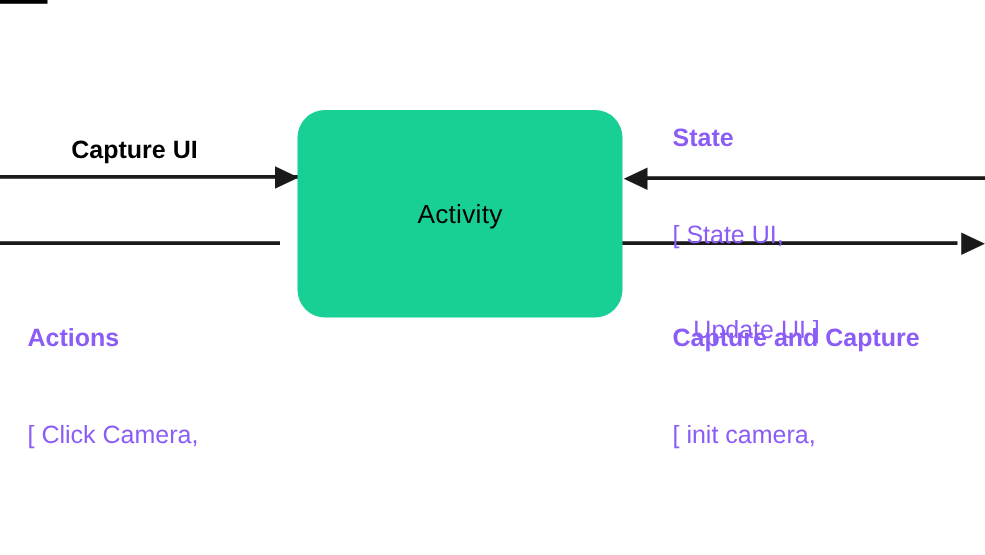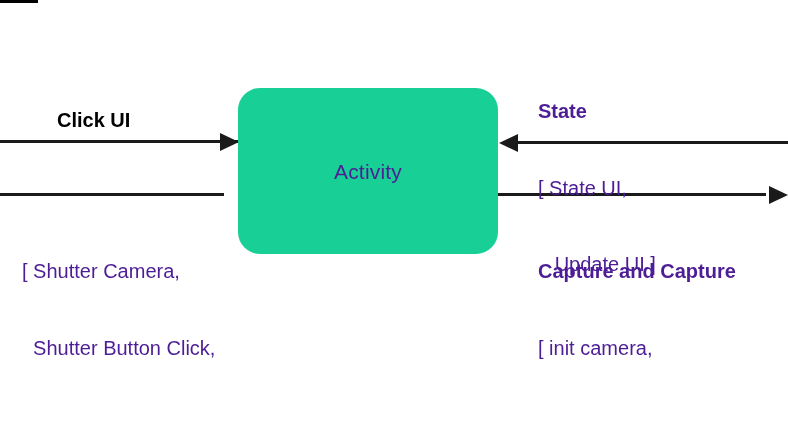--- a/index.html
+++ b/index.html
@@ -35,21 +35,21 @@
     top: 88px;
     width: 260px;
     height: 166px;
     background: #18d096;
     border-radius: 22px;
     display: flex;
     align-items: center;
     justify-content: center;
   }
   .node-label {
-    color: #4c1d95;
+    color: #000000;
     font-size: 21px;
     font-weight: 400;
     letter-spacing: 0.2px;
     line-height: 1;
     font-family: "Liberation Sans", sans-serif;
   }
 
   
   .line {
     position: absolute;
@@ -78,21 +78,21 @@
     border-right: 19px solid #1a1a1a;
   }
   .arrow-actions    { left: 220px; top: 132.5px; }
   .arrow-state      { left: 499px; top: 133.5px; }
   .arrow-operations { left: 769px; top: 185.5px; }
 
   
   .tblock {
     position: absolute;
     white-space: pre;
-    color: #4c1d95;
+    color: #8b5cf6;
     font-size: 20px;
     line-height: 25.5px;
     font-family: "Liberation Sans", sans-serif;
   }
   .tblock .hd {
     display: block;
     font-weight: 700;
   }
   .tblock .ln {
     display: block;
@@ -116,21 +116,21 @@
   .block-operations { left: 538px; top: 208px; }
 </style>
 </head>
 <body>
 
 <div id="canvas">
 
   <div class="crop-mark"></div>
 
   <div class="line line-update-ui"></div>
-  <div class="label-update-ui">Click UI</div>
+  <div class="label-update-ui">Capture UI</div>
 
   <div class="line line-actions"></div>
   <div class="arrow arrow-right arrow-actions"></div>
 
   <div class="line line-state"></div>
   <div class="arrow arrow-left arrow-state"></div>
 
   <div class="line line-operations"></div>
   <div class="arrow arrow-right arrow-operations"></div>
 
@@ -138,22 +138,22 @@
     <span class="node-label">Activity</span>
   </div>
 
   <div class="tblock block-state">
     <span class="hd">State</span>
     <span class="ln">[ State UI,</span>
     <span class="ln">   Update UI ]</span>
   </div>
 
   <div class="tblock block-actions">
-    <span class="ln">[ Shutter Camera,</span>
-    <span class="ln">  Shutter Button Click,</span>
+    <span class="hd">Actions</span>
+    <span class="ln">[ Click Camera,</span>
     
     
     
   </div>
 
   <div class="tblock block-operations">
     <span class="hd">Capture and Capture</span>
     <span class="ln">[ init camera,</span>
     
     

